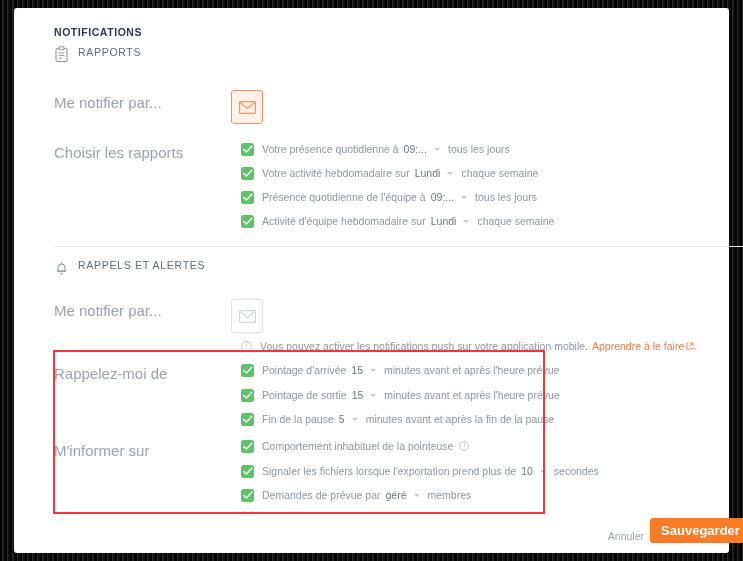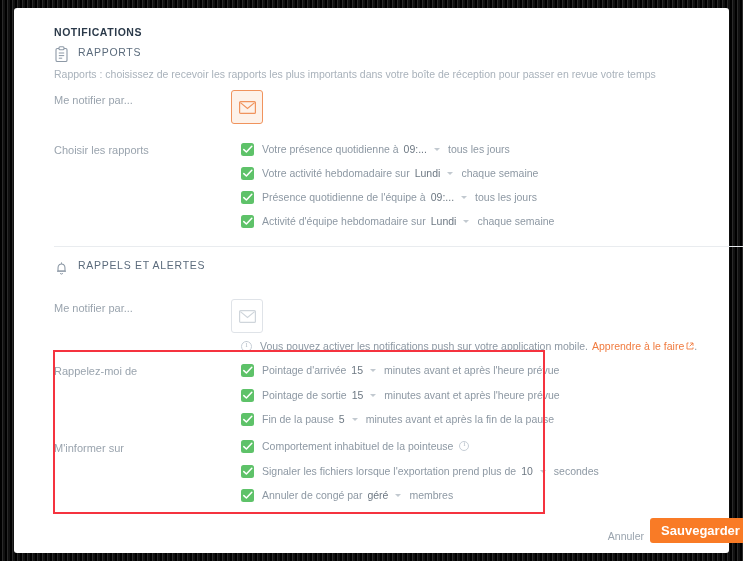--- a/index.html
+++ b/index.html
@@ -51,21 +51,21 @@
   }
 
   .divider {
     position: absolute; left: 9px; width: 696px; height: 1px;
     background: #e9ecef;
   }
 
   
   .row-label {
     position: absolute; left: 9px;
-    font-size: 11px; color: #9aa4ae;
+    font-size: 15px; color: #9aa4ae;
   }
 
   
   .mail-tile {
     position: absolute;
     width: 32px; height: 34px;
     border: 1px solid #dfe3e8;
     border-radius: 3px;
     background: #fff;
     display: flex; align-items: center; justify-content: center;
@@ -184,21 +184,20 @@
           <rect x="2" y="2.5" width="11" height="13" rx="1.3" fill="none" stroke="#8d99a6" stroke-width="1.1"></rect>
           <rect x="5" y="0.8" width="5" height="3" rx="1" fill="#fff" stroke="#8d99a6" stroke-width="1.1"></rect>
           <line x1="4.8" y1="7" x2="10.2" y2="7" stroke="#8d99a6" stroke-width="1"></line>
           <line x1="4.8" y1="9.6" x2="10.2" y2="9.6" stroke="#8d99a6" stroke-width="1"></line>
           <line x1="4.8" y1="12.2" x2="8.2" y2="12.2" stroke="#8d99a6" stroke-width="1"></line>
         </svg>
       </span>
       <span class="t">RAPPORTS</span>
     </div>
 
-    <div class="sec-desc" style="top:60px">Rapports : choisissez de recevoir les rapports les plus importants dans votre boîte de réception pour passer en revue votre temps</div>
 
     <div class="row-label" style="top:86px">Me notifier par...</div>
 
     <div class="mail-tile on" style="left:186px; top:82px">
       <span>
         <svg width="17" height="13" viewBox="0 0 17 13">
           <rect x="0.6" y="0.6" width="15.8" height="11.8" rx="1" fill="none" stroke="#f0935d" stroke-width="1.2"></rect>
           <polyline points="1.4,1.6 8.5,7.4 15.6,1.6" fill="none" stroke="#f0935d" stroke-width="1.2"></polyline>
         </svg>
       </span>
@@ -371,21 +370,21 @@
           </span>
       <span class="tail">secondes</span>
     </div>
 
     <div class="cb-line" style="left:196px; top:481px">
       <span class="cb">
             <svg width="10" height="9" viewBox="0 0 10 9">
               <polyline points="0.8,4.6 3.4,7 8.8,1.2" fill="none" stroke="#fff" stroke-width="1.5" stroke-linecap="round" stroke-linejoin="round"></polyline>
             </svg>
           </span>
-      <span class="cb-text">Annuler de congé par</span>
+      <span class="cb-text">Demandes de prévue par</span>
       <span class="sel">
             <span class="val">géré</span>
             <span class="caret"></span>
           </span>
       <span class="tail">membres</span>
     </div>
 
     <div id="highlight"></div>
 
     <button class="btn-cancel">Annuler</button>

